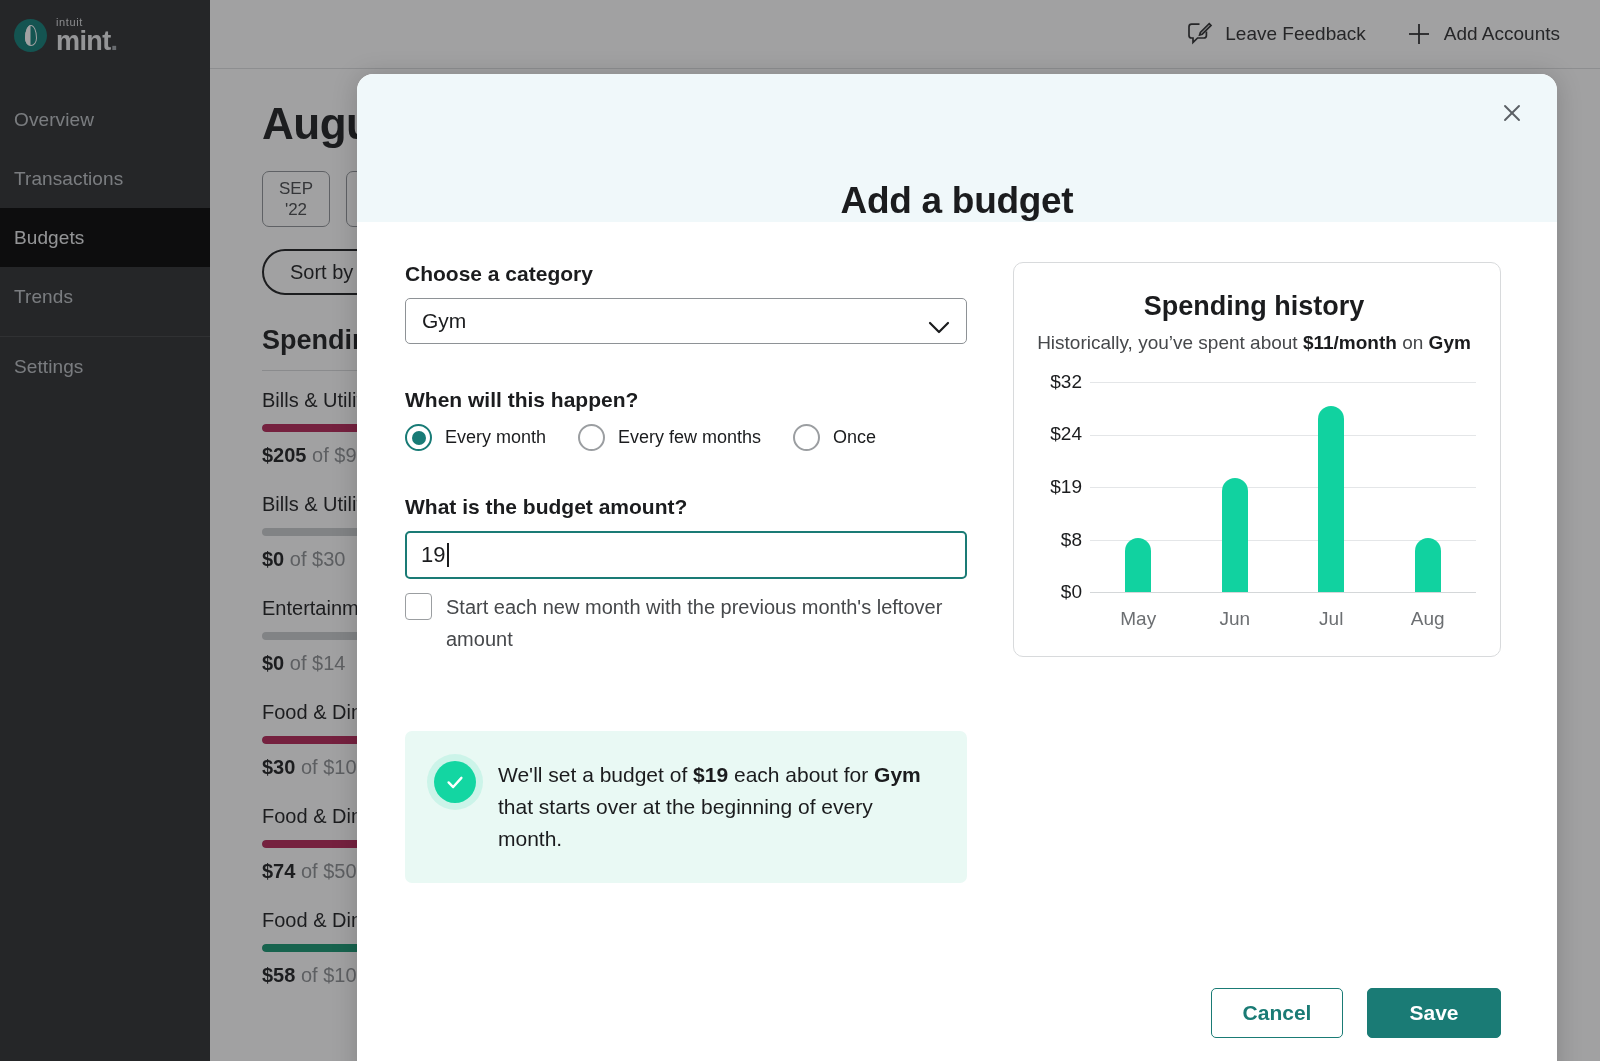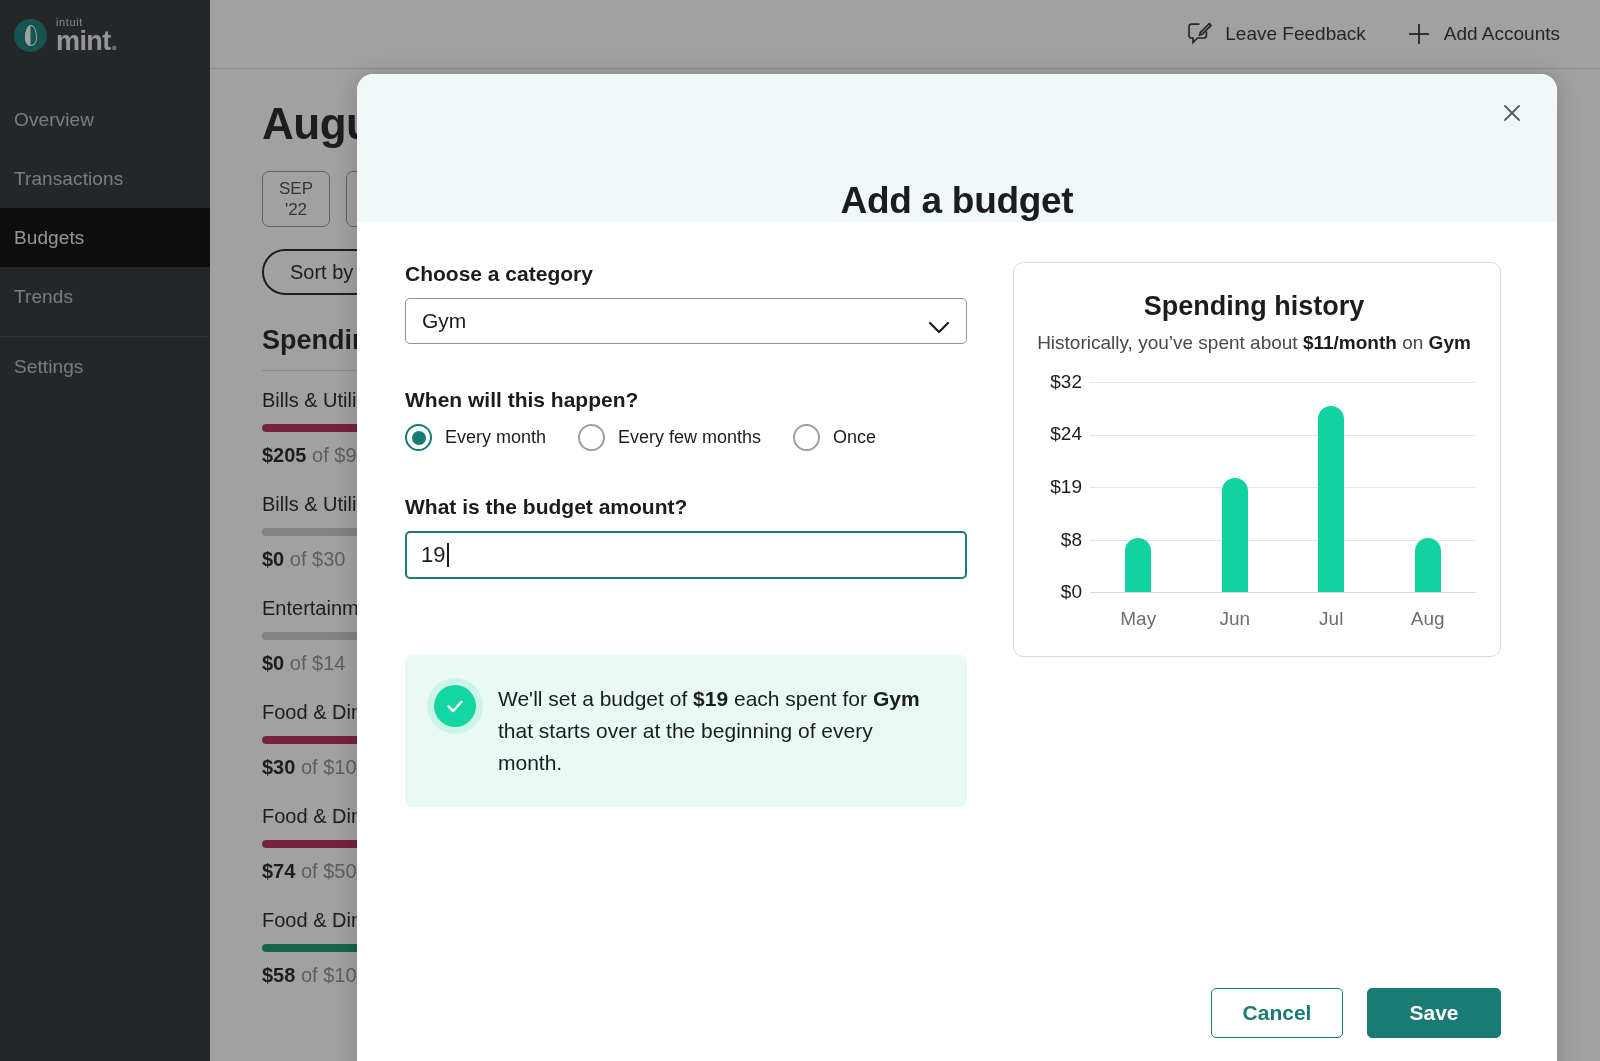--- a/index.html
+++ b/index.html
@@ -441,29 +441,33 @@
               <span class="radio-label">Once</span>
             </div>
           </div>
 
         <div class="field-label">What is the budget amount?</div>
         <div class="amount-input">
           <span>19</span>
             <span class="caret"></span>
         </div>
 
+        <div class="check-row">
+          <div class="checkbox"></div>
+          <div class="check-label">Start each new month with the previous month's leftover amount</div>
+        </div>
 
         <div class="callout">
           <div class="callout-icon">
             <svg viewBox="0 0 24 24" width="22" height="22" fill="none" stroke="#ffffff" stroke-width="2.6" stroke-linecap="round" stroke-linejoin="round">
               <polyline points="5,12.5 10,17.5 19,7.5"></polyline>
             </svg>
           </div>
           <div class="callout-text">
-            <span>We'll set a budget of </span><b>$19</b><span> each spent for </span><b>Gym</b><span> that starts over at the beginning of every month.</span>
+            <span>We'll set a budget of </span><b>$19</b><span> each about for </span><b>Gym</b><span> that starts over at the beginning of every month.</span>
           </div>
         </div>
 
       </div>
 
       <div class="col-right">
         <div class="chart-card">
           <div class="chart-title">Spending history</div>
           <div class="chart-sub">
             <span>Historically, you’ve spent about </span><b>$11/month</b><span> on </span><b>Gym</b>

